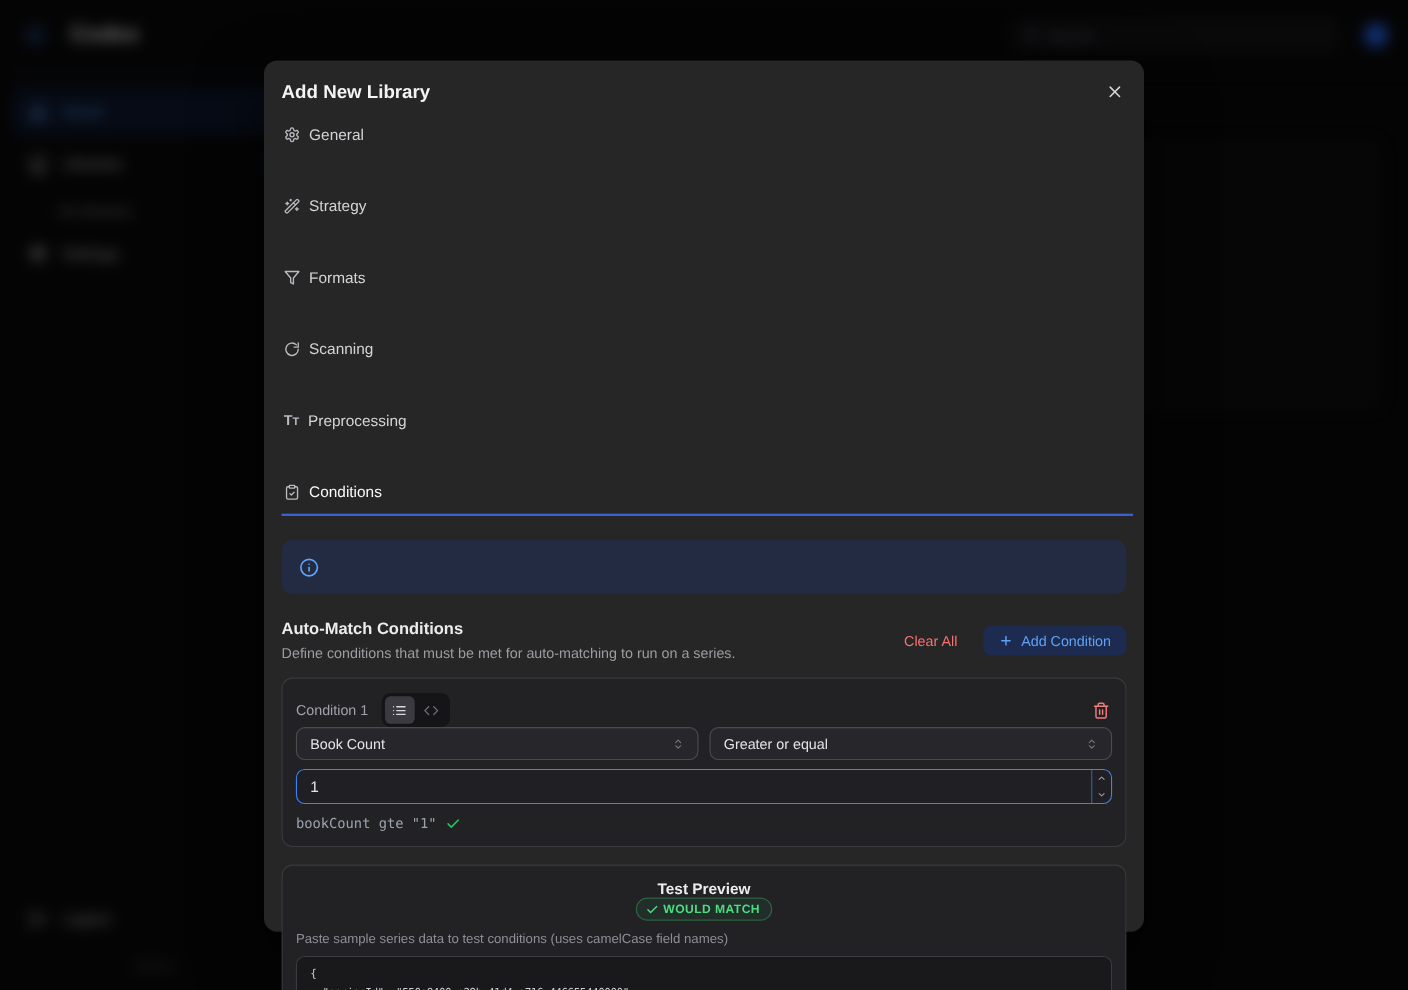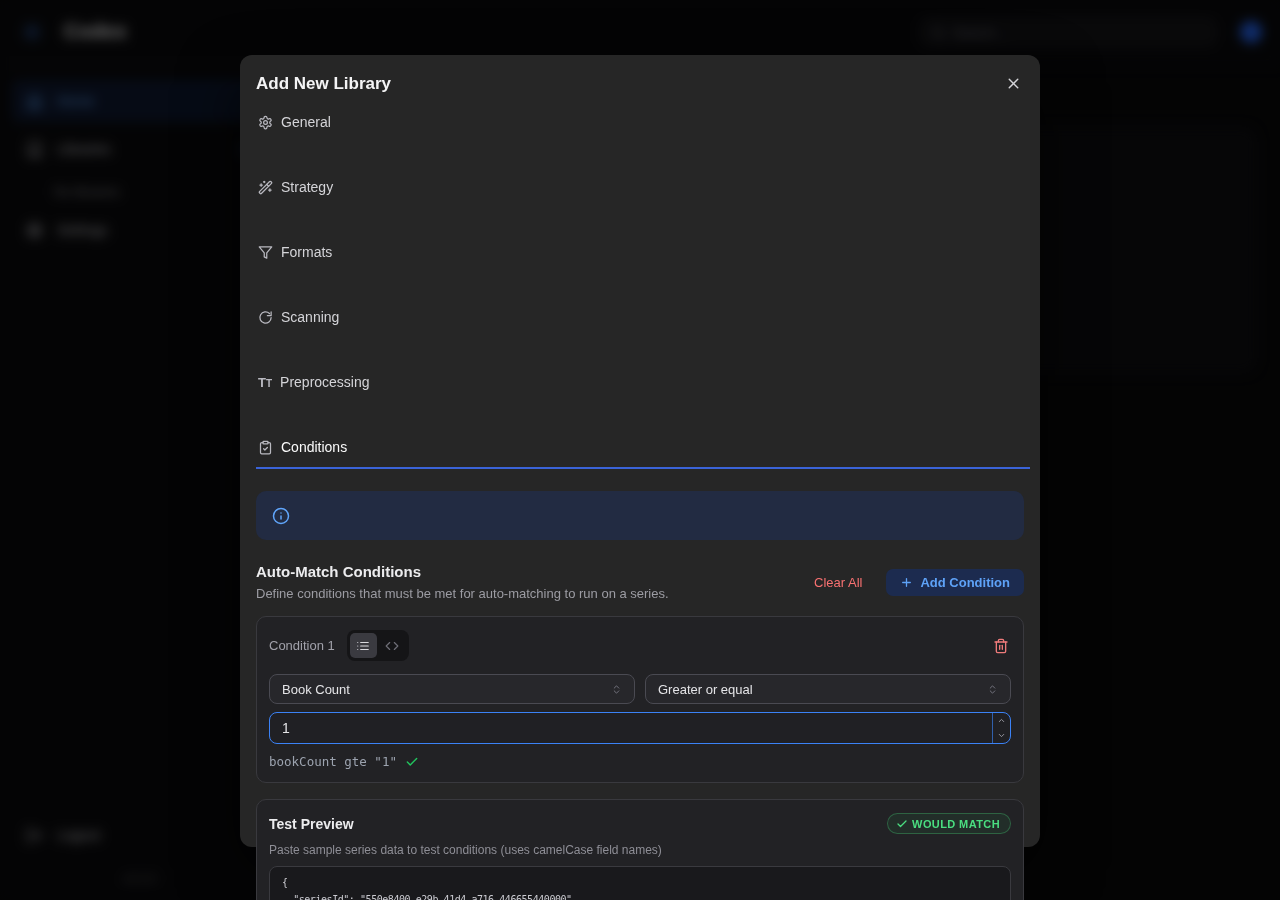--- a/index.html
+++ b/index.html
@@ -57,51 +57,51 @@
   .info-banner svg { color:#60a5fa; flex:none; margin-top:1px; }
   .info-text { color:#d4d4d8; font-size:14px; line-height:20px; max-width:690px; }
 
   .section-row { display:flex; align-items:center; margin:23px 0 15px; }
   .section-titles { flex:1; }
   .section-title { color:#ececee; font-size:15px; font-weight:600; }
   .section-sub { color:#9c9ca3; font-size:13px; margin-top:6px; }
   .clear-all { background:none; border:none; color:#f87171; font-size:13px; font-weight:500;
     cursor:pointer; margin-right:24px; font-family:inherit; }
   .add-cond { display:flex; align-items:center; gap:7px; background:#1c2b4f; border:none; border-radius:7px;
-    color:#5ea2f7; font-size:13px; font-weight:700; height:27px; padding:0 14px; cursor:pointer; font-family:inherit; }
+    color:#5ea2f7; font-size:13px; font-weight:400; height:27px; padding:0 14px; cursor:pointer; font-family:inherit; }
 
   .card { background:#222225; border:1px solid #39393e; border-radius:10px; padding:13px 12px; }
   .cond-card { margin-bottom:16px; }
   .cond-head { display:flex; align-items:center; gap:12px; }
   .cond-label { color:#a1a1aa; font-size:13px; }
   .toggle-group { display:flex; gap:2px; background:#151517; border-radius:8px; padding:3px; }
   .toggle-btn { width:27px; height:25px; display:flex; align-items:center; justify-content:center;
     background:transparent; border:none; border-radius:5px; color:#6f6f78; cursor:pointer; }
   .toggle-btn.active { background:#3a3a40; color:#d9d9de; }
   .trash-btn { margin-left:auto; background:none; border:none; color:#ef7b7b; cursor:pointer; display:flex; padding:2px; }
 
-  .select-row { display:flex; gap:10px; margin-top:13px; }
+  .select-row { display:flex; gap:10px; }
   .select { flex:1; height:30px; background:#27272b; border:1px solid #4a4a52; border-radius:8px;
     display:flex; align-items:center; padding:0 12px; color:#e4e4e7; font-size:13px; cursor:pointer; }
   .select .grow { flex:1; }
   .select svg { color:#7a7a84; }
 
   .num-wrap { position:relative; margin-top:8px; }
   .num-input { width:100%; height:32px; background:#202024; border:1px solid #3b82f6; border-radius:8px;
     color:#e4e4e7; font-size:14px; padding:0 28px 0 12px; outline:none; font-family:inherit; }
   .spinners { position:absolute; right:1px; top:1px; bottom:1px; width:18px; border-left:1px solid rgba(59,130,246,.65);
     display:flex; flex-direction:column; }
   .spin-btn { flex:1; background:none; border:none; color:#9a9aa2; cursor:pointer; display:flex;
     align-items:center; justify-content:center; padding:0; }
 
   .expr-row { display:flex; align-items:center; gap:8px; margin-top:10px; }
   .expr-text { font-family:"DejaVu Sans Mono", monospace; font-size:12.5px; color:#9ca3af; }
   .expr-row svg { color:#22c55e; }
 
-  .tp-head { display:flex; align-items:center; justify-content:space-between; }
+  .tp-head { display:flex; align-items:center; justify-content:space-between;flex-direction:column; }
   .tp-title { color:#ececee; font-size:14px; font-weight:600; }
   .match-badge { display:flex; align-items:center; gap:4px; height:21px; padding:0 10px 0 8px;
     border-radius:999px; background:rgba(34,197,94,.08); border:1px solid rgba(74,222,128,.3);
     color:#4ade80; font-size:11px; font-weight:700; letter-spacing:.4px; }
   .tp-sub { color:#8e8e96; font-size:12px; margin-top:9px; }
   .sample-json { display:block; width:100%; height:213px; margin-top:9px; background:#19191c;
     border:1px solid #3a3a3f; border-radius:8px; resize:none; overflow:hidden; outline:none;
     color:#cbcbd1; font-family:"DejaVu Sans Mono", monospace; font-size:10px; letter-spacing:-0.45px;
     line-height:17px; padding:7px 12px; white-space:pre-wrap; }
 

